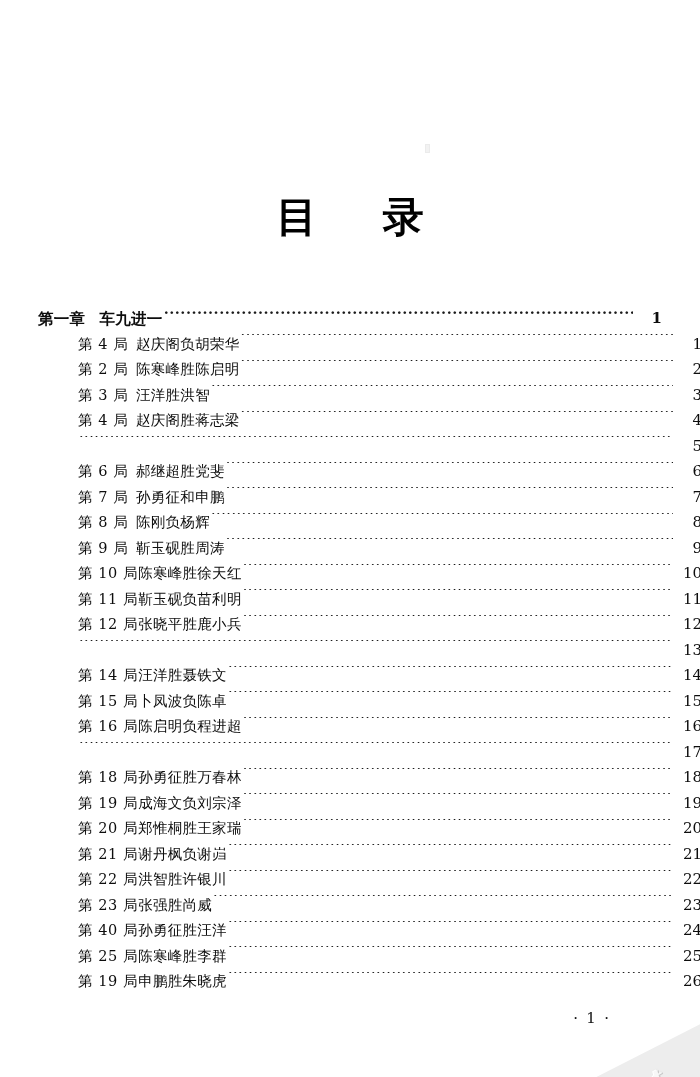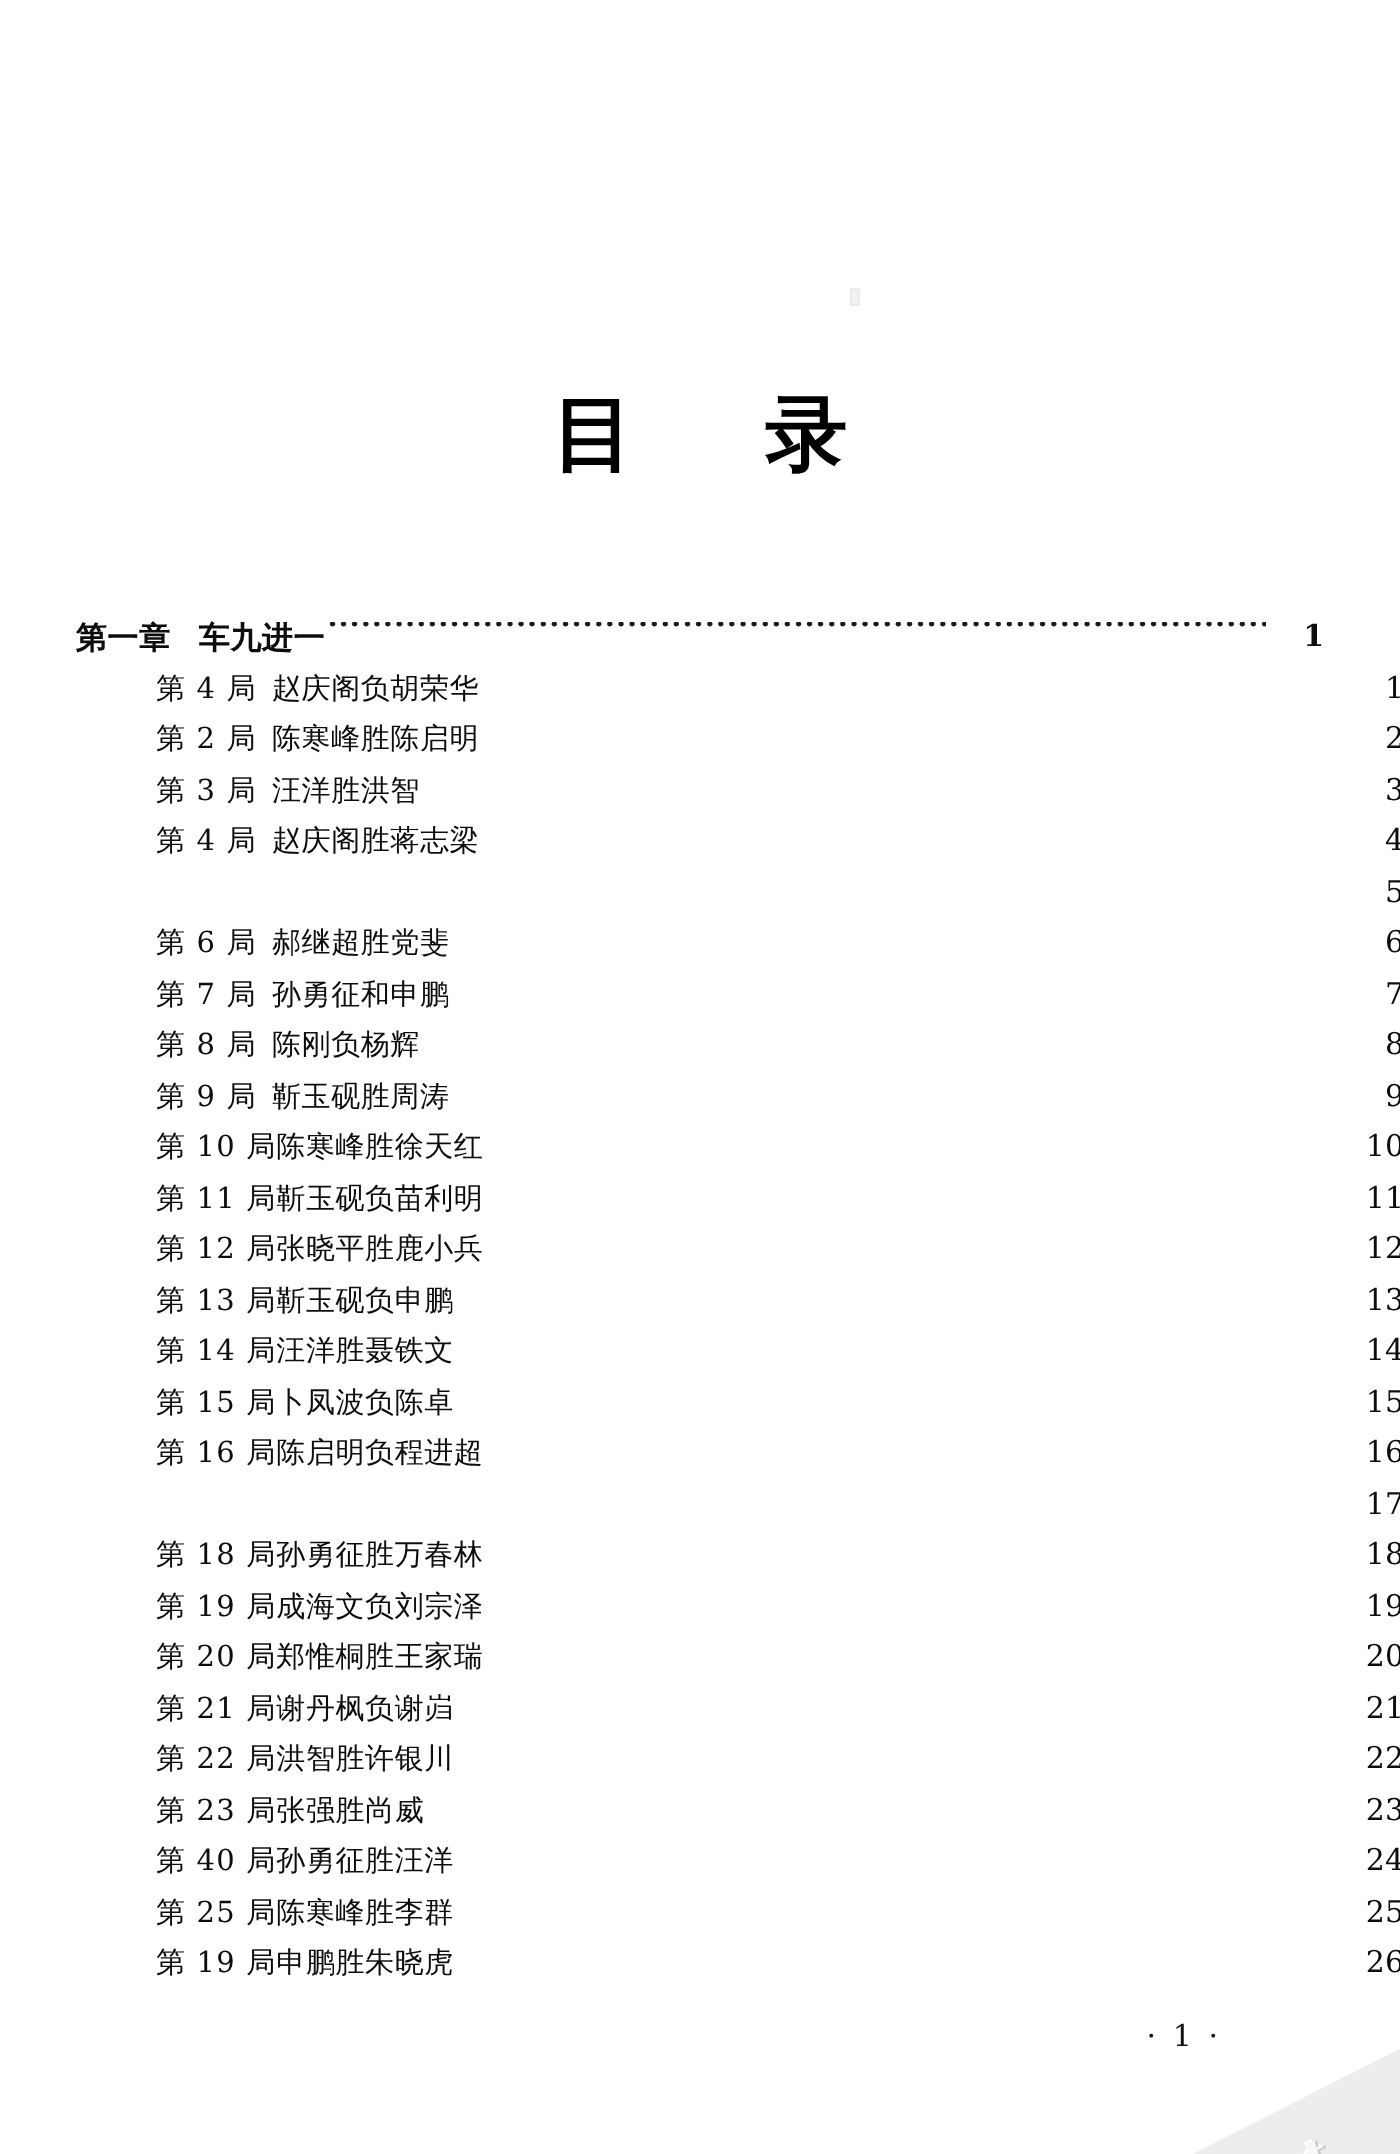--- a/index.html
+++ b/index.html
@@ -283,23 +283,20 @@
 
     <div class="toc-row entry">
       <span class="row-label">
         <span class="entry-num">第 12 局</span><span class="entry-text">张晓平胜鹿小兵</span>
       </span>
       <span class="leader"></span>
       <span class="page-num">12</span>
     </div>
 
     <div class="toc-row entry">
-      <span class="row-label">
-        <span class="entry-num">第 13 局</span><span class="entry-text">靳玉砚负申鹏</span>
-      </span>
       <span class="leader"></span>
       <span class="page-num">13</span>
     </div>
 
     <div class="toc-row entry">
       <span class="row-label">
         <span class="entry-num">第 14 局</span><span class="entry-text">汪洋胜聂铁文</span>
       </span>
       <span class="leader"></span>
       <span class="page-num">14</span>

